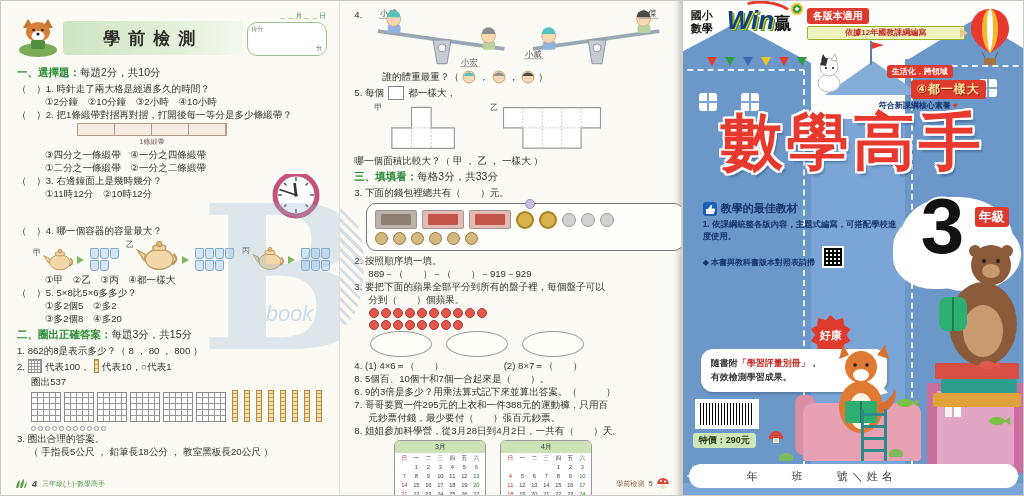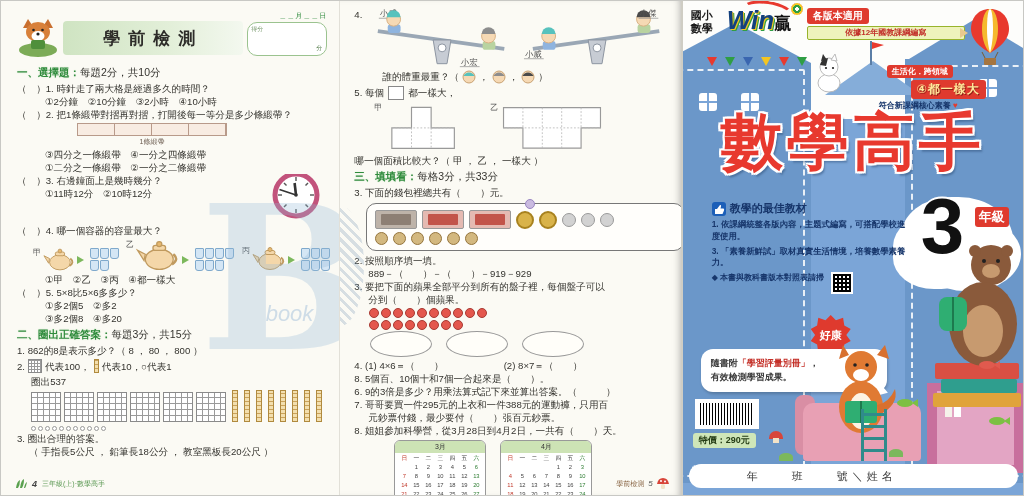--- a/index.html
+++ b/index.html
@@ -139,24 +139,24 @@
   .tag-core .hh{color:#e23b2e;}
   .cover-title{position:absolute;left:0;top:110px;width:100%;text-align:center;font-size:62px;
      font-weight:900;color:var(--c-title_red);letter-spacing:4px;line-height:1;
      text-shadow:-2px 0 #fff,2px 0 #fff,0 -2px #fff,0 2px #fff,-2px -2px #fff,2px 2px #fff,
                  -2px 2px #fff,2px -2px #fff,3px 4px 2px rgba(40,70,110,.45);}
   .cloud3{position:absolute;left:218px;top:196px;width:112px;height:88px;background:#fff;
      border-radius:48% 52% 55% 45%;box-shadow:-14px 10px 0 -6px #fff,16px 14px 0 -8px #fff;}
   .grade-num{position:absolute;left:238px;top:186px;font-size:78px;font-weight:900;color:#111;
      text-shadow:-2px 0 #fff,2px 0 #fff,0 -2px #fff,0 2px #fff;line-height:1;}
   .grade-suffix{position:absolute;left:292px;top:206px;font-size:13px;padding:1px 4px;}
-  .features{position:absolute;left:29px;top:200px;width:200px;color:var(--c-accent_navy);}
+  .features{position:absolute;left:20px;top:200px;width:200px;color:var(--c-accent_navy);}
   .feat-h{display:flex;align-items:center;gap:4px;font-size:11px;font-weight:bold;margin-bottom:3px;}
   .feat-item{font-size:8.4px;line-height:1.4;margin-bottom:3px;font-weight:bold;}
-  .qr-row{display:flex;align-items:flex-start;gap:7px;margin-top:2px;}
+  .qr-row{display:flex;align-items:flex-end;gap:7px;margin-top:2px;}
   .qr-note{font-size:8px;font-weight:bold;}
   .qr{width:22px;height:22px;border:2px solid #fff;background-color:#fff;
      background-image:repeating-linear-gradient(0deg,#000 0 2px,transparent 2px 4px),
                       repeating-linear-gradient(90deg,#000 0 2px,#fff 2px 4px);}
   .badge{position:absolute;left:128px;top:314px;width:40px;height:40px;background:var(--c-tag_red);
      color:#fff;font-size:11px;font-weight:bold;display:flex;align-items:center;justify-content:center;
      clip-path:polygon(50% 0%,63% 13%,81% 7%,84% 26%,100% 35%,89% 50%,100% 65%,84% 74%,81% 93%,63% 87%,50% 100%,37% 87%,19% 93%,16% 74%,0% 65%,11% 50%,0% 35%,16% 26%,19% 7%,37% 13%);}
   .bubble{position:absolute;left:18px;top:348px;width:186px;background:#fff;border-radius:12px;
      padding:8px 10px;font-size:9px;color:#3a3a3a;font-weight:bold;line-height:1.5;
      box-shadow:1px 2px 3px rgba(0,0,0,.2);}
@@ -666,21 +666,20 @@
 
     <div class="features">
       <div class="feat-h">
         <svg width="14" height="14" viewBox="0 0 14 14">
             <rect x="0" y="0" width="14" height="14" rx="3" fill="#1c5fb8"></rect>
             <path d="M3,7 h2 v5 H3 Z M5,7 L8,3 Q9.5,2.5 9,4.5 L8.5,6.5 H11.5 Q12.5,7 12,8.5 L10.5,12 H5 Z" fill="#fff"></path>
           </svg>
         <span>教學的最佳教材</span>
       </div>
       <div class="feat-item">1. 依課綱統整各版內容，主題式編寫，可搭配學校進度使用。</div>
-      <div class="feat-item">3. 「素養新鮮試」取材真實生活情境，培養數學素養力。</div>
       <div class="qr-row">
         <span class="qr-note">◆ 本書與教科書版本對照表請掃</span>
         <span class="qr"></span>
       </div>
     </div>
 
     <div class="badge">好康</div>
     <div class="bubble">
       <span>隨書附</span><span class="bk">「學習評量別冊」</span><span>，</span><br>
       <span>有效檢測學習成果。</span>

